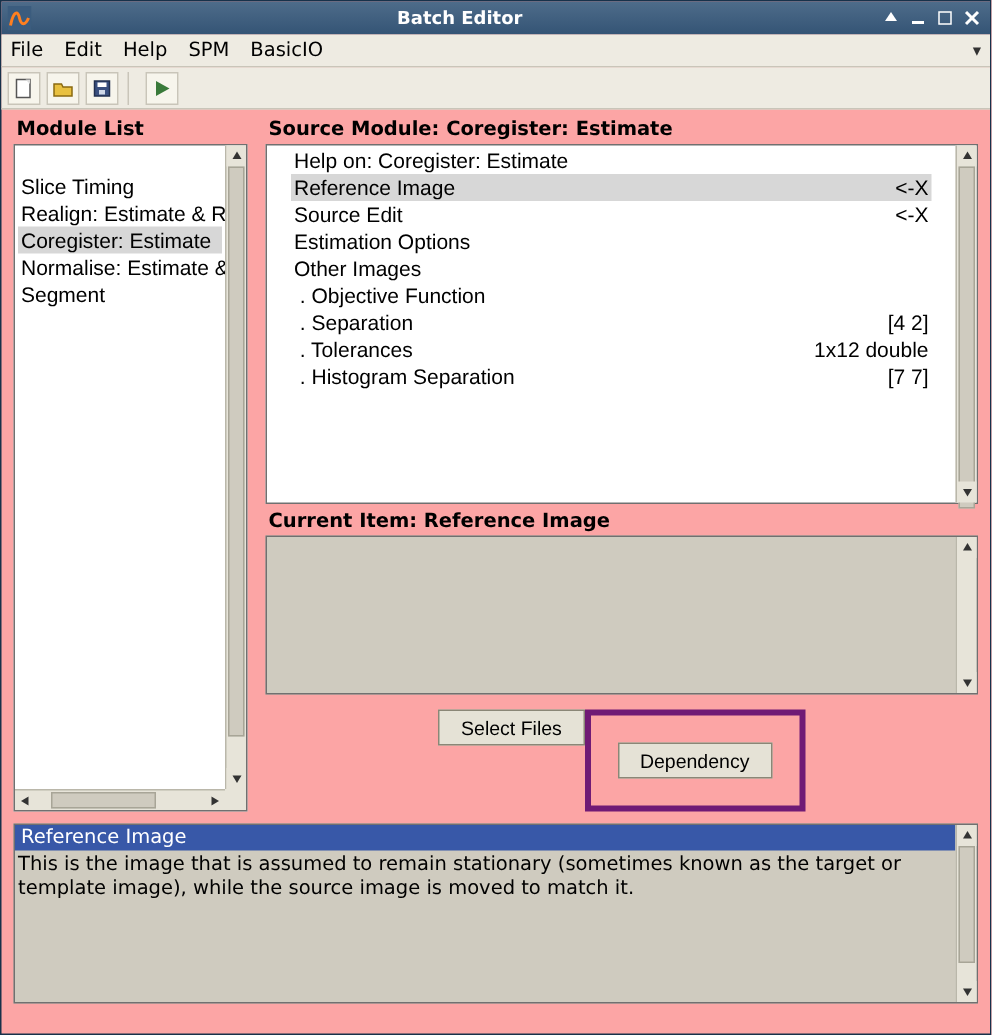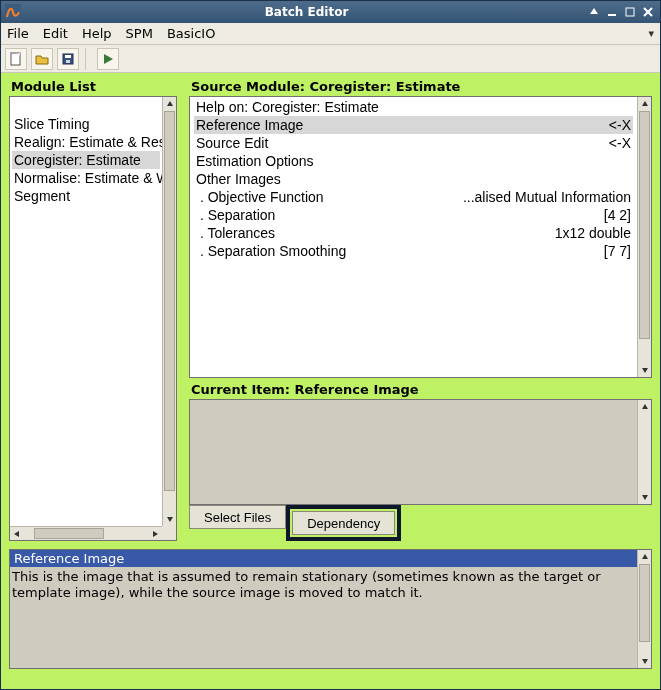--- a/index.html
+++ b/index.html
@@ -1,65 +1,65 @@
 <!DOCTYPE html>
 <html><head>
 <meta charset="utf-8">
 <style>
   * { box-sizing: border-box; margin: 0; padding: 0; }
   html, body { width: 661px; height: 690px; overflow: hidden; font-family: "DejaVu Sans", Arial, sans-serif; font-size: 13px; }
-  .window { width: 661px; height: 690px; background: #bef264; border: 1px solid #17314a; display: flex; flex-direction: column; }
+  .window { width: 661px; height: 690px; background: #fca5a5; border: 1px solid #17314a; display: flex; flex-direction: column; }
   .titlebar { height: 22px; background: linear-gradient(to bottom, #4e6c8a, #345475); color: #fff; display: flex; align-items: center; padding: 0 4px; font-size: 12px; }
   .titlebar .logo { width: 16px; height: 16px; margin-right: 6px; }
   .titlebar .title { flex: 1; text-align: center; font-weight: bold; }
   .titlebar .winbtns { display: flex; gap: 2px; }
   .titlebar .winbtn { width: 16px; height: 14px; display: flex; align-items: center; justify-content: center; }
   .titlebar svg { display: block; }
 
   .menubar { height: 22px; background: #eeebe2; display: flex; align-items: center; padding: 2px 6px; border-bottom: 1px solid #c9c5b9; gap: 14px; }
   .menubar .menuitem { text-decoration-thickness: 1px; text-underline-offset: 1px; color: #000; cursor: default; }
   .menubar .chev { margin-left: auto; font-size: 11px; color: #333; }
 
   .toolbar { height: 28px; background: #eeebe2; display: flex; align-items: center; padding: 2px 4px; gap: 4px; border-bottom: 1px solid #c9c5b9; }
   .toolbar .tbtn { width: 22px; height: 22px; border: 1px solid #c9c5b9; background: #f7f5ec; display: flex; align-items: center; justify-content: center; }
   .toolbar .sep { width: 6px; height: 22px; border-left: 1px solid #c9c5b9; margin: 0 2px; }
 
   .body { flex: 1; display: flex; flex-direction: column; padding: 6px 8px 8px 8px; gap: 4px; }
   .upper { display: flex; gap: 12px; height: 462px; }
-  .modcol { width: 168px; display: flex; flex-direction: column; }
+  .modcol { width: 156px; display: flex; flex-direction: column; }
   .label { font-weight: bold; font-size: 13px; margin: 0 0 2px 2px; }
 
   .listwrap { position: relative; flex: 1; background: #fff; border: 1px solid #707070; }
   .list { position: absolute; inset: 0 14px 14px 0; overflow: hidden; padding: 18px 2px; font-family: "Nimbus Sans", Arial, sans-serif; font-size: 14px; line-height: 18px; white-space: nowrap; }
   .list .row { padding: 0 2px; }
   .list .row.sel { background: #d7d7d7; }
   .vsb { position: absolute; top: 0; right: 0; bottom: 14px; width: 14px; background: #e7e4d9; border-left: 1px solid #bab7aa; }
   .vsb .arr { height: 14px; display: flex; align-items: center; justify-content: center; background: #e7e4d9; }
   .vsb .thumb { position: absolute; left: 1px; right: 1px; background: #cfcbbf; border: 1px solid #a8a597; }
   .hsb { position: absolute; left: 0; right: 14px; bottom: 0; height: 14px; background: #e7e4d9; border-top: 1px solid #bab7aa; display: flex; }
   .hsb .arr { width: 14px; display: flex; align-items: center; justify-content: center; }
   .hsb .track { flex: 1; position: relative; }
   .hsb .thumb { position: absolute; top: 1px; bottom: 1px; background: #cfcbbf; border: 1px solid #a8a597; }
   .corner { position: absolute; right: 0; bottom: 0; width: 14px; height: 14px; background: #e7e4d9; }
 
   .rightcol { flex: 1; display: flex; flex-direction: column; }
   .curmod-list-wrap { height: 276px; }
-  .paramlist { position: absolute; inset: 0 14px 0 0; padding: 1px 4px; font-family: "Nimbus Sans", Arial, sans-serif; font-size: 14px; line-height: 18px; }
+  .paramlist { position: absolute; inset: 0 14px 0 0; padding: 1px 16px; font-family: "Nimbus Sans", Arial, sans-serif; font-size: 14px; line-height: 18px; }
   .paramlist .prow { display: flex; justify-content: space-between; padding: 0 2px; }
   .paramlist .prow.sel { background: #d7d7d7; }
   .paramlist .pname { white-space: pre; }
   .paramlist .pval { white-space: pre; }
 
   .curitem-wrap { margin-top: 4px; }
   .curitem-box { height: 106px; background: #cfcbbf; border: 1px solid #707070; position: relative; }
   .curitem-box .vsb { bottom: 0; }
 
-  .btnrow { display: flex; justify-content: flex-start; }
+  .btnrow { display: flex; justify-content: center; margin-top: 10px; }
   .btn { height: 24px; padding: 2px 14px; background: #e5e2d6; border: 1px solid #8a8777; font-size: 13px; color: #000; cursor: default; }
-  .depwrap { border: 4px solid #0f172a; padding: 2px; }
+  .depwrap { border: 4px solid #701a75; padding: 18px; }
 
   .helpbox { margin-top: 4px; height: 120px; background: #cfcbbf; border: 1px solid #707070; position: relative; font-size: 13px; }
   .helpbox .helphdr { background: #3858a8; color: #fff; padding: 1px 4px; font-size: 13px; margin-right: 14px; }
   .helpbox .helptext { padding: 2px 15px 2px 2px; margin-right: 29px; line-height: 16px; }
   .helpbox .vsb { top: 0; bottom: 0; }
 
   svg { display: block; }
 </style>
 </head>
 <body>
@@ -197,32 +197,31 @@
               <div class="prow">
                 <span class="pname">Estimation Options</span>
                 <span class="pval"></span>
               </div>
               <div class="prow">
                 <span class="pname">Other Images</span>
                 <span class="pval"></span>
               </div>
               <div class="prow">
                 <span class="pname"> . Objective Function</span>
-                <span class="pval">...alised Mutual Information</span>
               </div>
               <div class="prow">
                 <span class="pname"> . Separation</span>
                 <span class="pval">[4 2]</span>
               </div>
               <div class="prow">
                 <span class="pname"> . Tolerances</span>
                 <span class="pval">1x12 double</span>
               </div>
               <div class="prow">
-                <span class="pname"> . Separation Smoothing</span>
+                <span class="pname"> . Histogram Separation</span>
                 <span class="pval">[7 7]</span>
               </div>
             </div>
           <div class="vsb" style="bottom:0">
             <div class="arr">
                 <svg width="8" height="8">
                   <polygon points="4,1 7,6 1,6" fill="#333"></polygon>
                 </svg>
               </div>
             <div class="thumb" style="top:14px;height:228px"></div>

